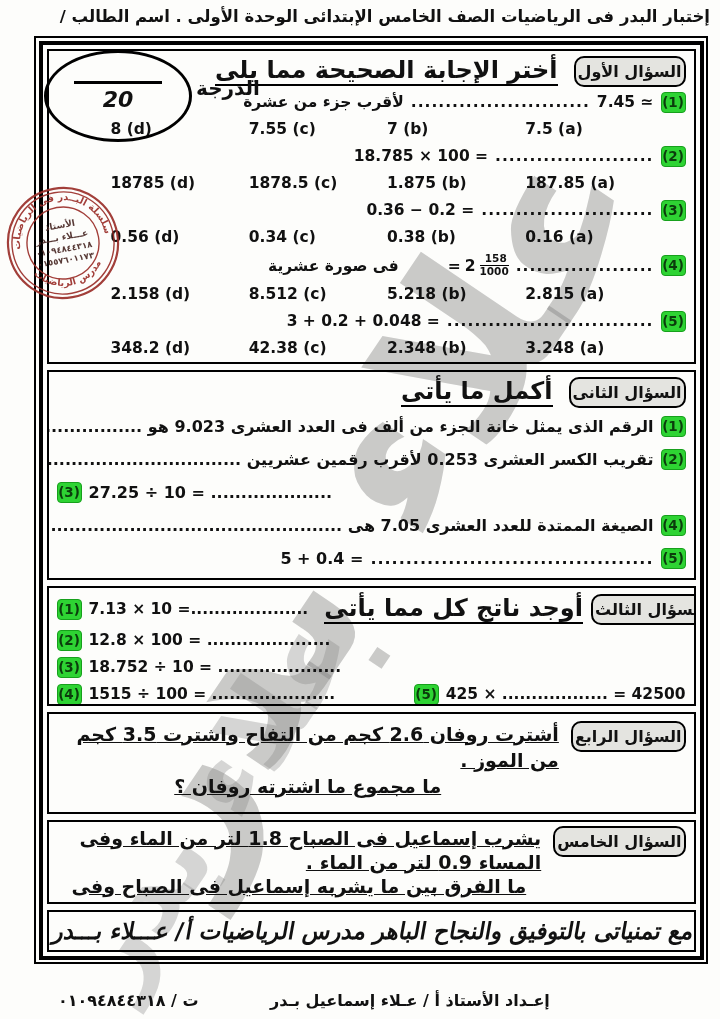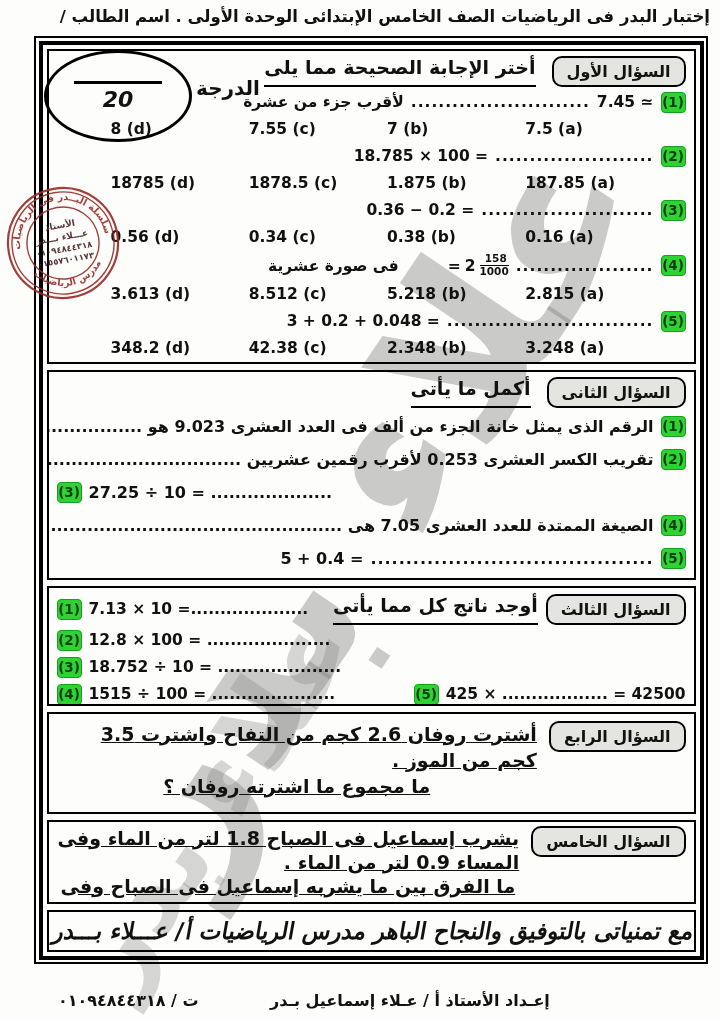--- a/index.html
+++ b/index.html
@@ -11,22 +11,22 @@
   .wm1 { left: -130px; top: 40px; width: 980px; height: 920px; display: flex; align-items: center; justify-content: center; transform: rotate(-56deg); font-size: 215px; color: rgba(125,125,125,0.40); }
   .wm2 { left: -70px; top: 640px; width: 560px; height: 320px; display: flex; align-items: center; justify-content: center; transform: rotate(-56deg); font-size: 110px; color: rgba(130,130,130,0.32); }
 
   .hdr { position: absolute; top: 7px; left: 12px; right: 10px; direction: rtl; text-align: right; font-size: 16.5px; z-index: 2; }
 
   .frame { position: absolute; left: 34px; top: 36px; width: 674px; height: 928px; border: 2.5px solid #000; padding: 2.5px; z-index: 2; background: transparent; }
   .frame-in { border: 4.5px solid #000; width: 100%; height: 100%; padding: 4px; display: flex; flex-direction: column; gap: 6px; background: transparent; }
   .sec { border: 2.5px solid #000; background: transparent; overflow: hidden; }
 
   .qhead { display: flex; direction: rtl; align-items: center; gap: 16px; padding: 5px 8px 2px 8px; }
-  .qlabel { border: 2.5px solid #000; border-radius: 10px; background: #e4e4e0; padding: 4px 13px; font-size: 16px; white-space: nowrap; }
-  .qtitle { font-size: 19px; border-bottom: 2.5px solid #000; padding-bottom: 7px; white-space: nowrap; }
+  .qlabel { border: 2.5px solid #000; border-radius: 10px; background: #e4e4e0; padding: 4px 2px; font-size: 16px; white-space: nowrap; }
+  .qtitle { font-size: 24px; border-bottom: 2.5px solid #000; padding-bottom: 0; white-space: nowrap; }
 
   .irow { display: flex; align-items: center; gap: 7px; white-space: nowrap; overflow: hidden; font-size: 15.5px; padding: 0 8px; height: 27px; }
   .rtl { direction: rtl; }
   .ltr { direction: ltr; }
   .badge { display: inline-block; direction: ltr; background: #2ed333; color: #0b3c0c; border: 1px solid #17a01c; border-radius: 4px; font-size: 13.5px; line-height: 19px; min-width: 25px; text-align: center; flex: 0 0 auto; }
   .eq { direction: ltr; unicode-bidi: isolate; display: inline-flex; align-items: center; gap: 4px; }
   .dots { overflow: hidden; letter-spacing: 1px; flex-shrink: 1; }
   .artext { unicode-bidi: isolate; }
 
   .orow { display: grid; grid-template-columns: repeat(4, 1fr); direction: rtl; font-size: 15.5px; padding: 0 30px 0 62px; height: 27px; align-items: center; }
@@ -125,21 +125,21 @@
               <span class="fnum">158</span>
               <span class="fden">1000</span>
             </span>
           </span>
           <span class="artext" style="margin-right:42px">فى صورة عشرية</span>
         </div>
         <div class="orow">
           <span>2.815  (a)</span>
           <span>5.218  (b)</span>
           <span>8.512  (c)</span>
-          <span>3.613  (d)</span>
+          <span>2.158  (d)</span>
         </div>
 
         <div class="irow rtl">
           <span class="badge">(5)</span>
           <span class="dots">..............................</span>
           <span class="eq">3 + 0.2 + 0.048 =</span>
         </div>
         <div class="orow">
           <span>3.248 (a)</span>
           <span>2.348  (b)</span>

